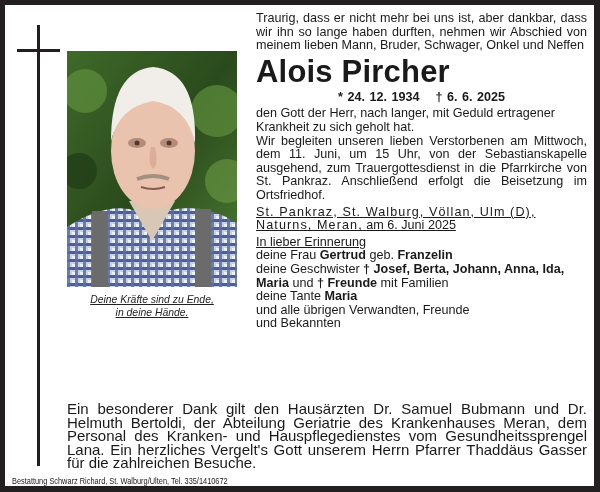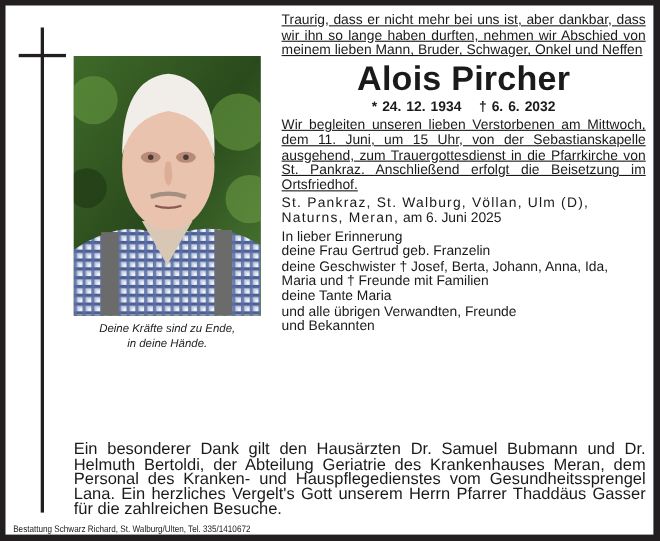--- a/index.html
+++ b/index.html
@@ -11,44 +11,44 @@
   }
   .cross-v { position: absolute; left: 32px; top: 20px; width: 3px; height: 441px; background: #231f20; }
   .cross-h { position: absolute; left: 12px; top: 44px; width: 43px; height: 3px; background: #231f20; }
   .photo {
     position: absolute; left: 62px; top: 46px; width: 170px; height: 236px;
     overflow: hidden; background: #2f4a22;
   }
   .photo svg { display: block; }
   .caption {
     position: absolute; left: 62px; top: 288px; width: 170px;
-    text-align: center; font-style: italic; font-size: 10.4px; line-height: 13px; color: #222;
+    text-align: center; font-style: italic; font-size: 10.4px; line-height: 13px; color: #222; text-decoration: underline;
   }
   .right { position: absolute; left: 251px; top: 7px; width: 331px; font-size: 12.6px; line-height: 13.6px; }
   .right p { margin: 0; }
-  .justify { text-align: justify; text-decoration: underline; }
+  .justify { text-align: justify; }
   .name {
-    font-weight: bold; font-size: 31px; line-height: 34px; text-align: center;
+    font-weight: bold; font-size: 31px; line-height: 34px; 
     letter-spacing: 0.2px; margin-top: 2px !important;
   }
   .dates { text-align: center; font-weight: bold; font-size: 12.6px; margin: 2px 0 3px !important; word-spacing: 1px; }
   .dates .gap { display: inline-block; width: 16px; }
-  .gap4 { margin-top: 3px !important; }
+  .gap4 { margin-top: 3px !important; text-decoration: underline; }
   .spaced { letter-spacing: 1.1px; }
   .bottom {
     position: absolute; left: 62px; top: 397px; width: 520px;
     font-size: 15px; line-height: 13.6px; text-align: justify;
   }
   .bottom p { margin: 0; }
   .footer {
     position: absolute; left: 7px; top: 471px; font-size: 8.6px; color: #1a1a1a;
     font-family: "Liberation Sans", sans-serif; transform: scaleX(0.86); transform-origin: left center;
     white-space: nowrap;
   }
-  b { font-weight: normal; }
+  b { font-weight: bold; }
 </style>
 </head>
 <body>
 
 <div class="page">
 
   <div class="cross-v"></div>
   <div class="cross-h"></div>
 
   <div class="photo" title="Portrait of Alois Pircher, elderly man with white hair, checked shirt and suspenders, in front of green hedge">
@@ -91,22 +91,23 @@
     <div>Deine Kräfte sind zu Ende,</div>
     <div>in deine Hände.</div>
   </div>
 
   <div class="right">
     <p class="justify">Traurig, dass er nicht mehr bei uns ist, aber dankbar, dass wir ihn so lange haben durften, nehmen wir Abschied von meinem lieben Mann, Bruder, Schwager, Onkel und Neffen</p>
     <p class="name">Alois Pircher</p>
     <p class="dates">
       <span>*</span>
       <span>24. 12. 1934</span><span class="gap"></span><span>†</span>
-      <span>6. 6. 2032</span>
+      <span>6. 6. 2025</span>
     </p>
+    <p>den Gott der Herr, nach langer, mit Geduld ertragener Krankheit zu sich geholt hat.</p>
     <p class="justify">Wir begleiten unseren lieben Verstorbenen am Mittwoch, dem 11. Juni, um 15 Uhr, von der Sebastianskapelle ausgehend, zum Trauergottesdienst in die Pfarrkirche von St. Pankraz. Anschließend erfolgt die Beisetzung im Ortsfriedhof.</p>
     <p class="gap4">
       <span class="spaced">St. Pankraz, St. Walburg, Völlan, Ulm (D),</span><br>
       <span class="spaced">Naturns, Meran,</span>
       <span>am 6. Juni 2025</span>
     </p>
     <p class="gap4">In lieber Erinnerung</p>
     <p>
       <span>deine Frau</span>
       <b>Gertrud</b>

